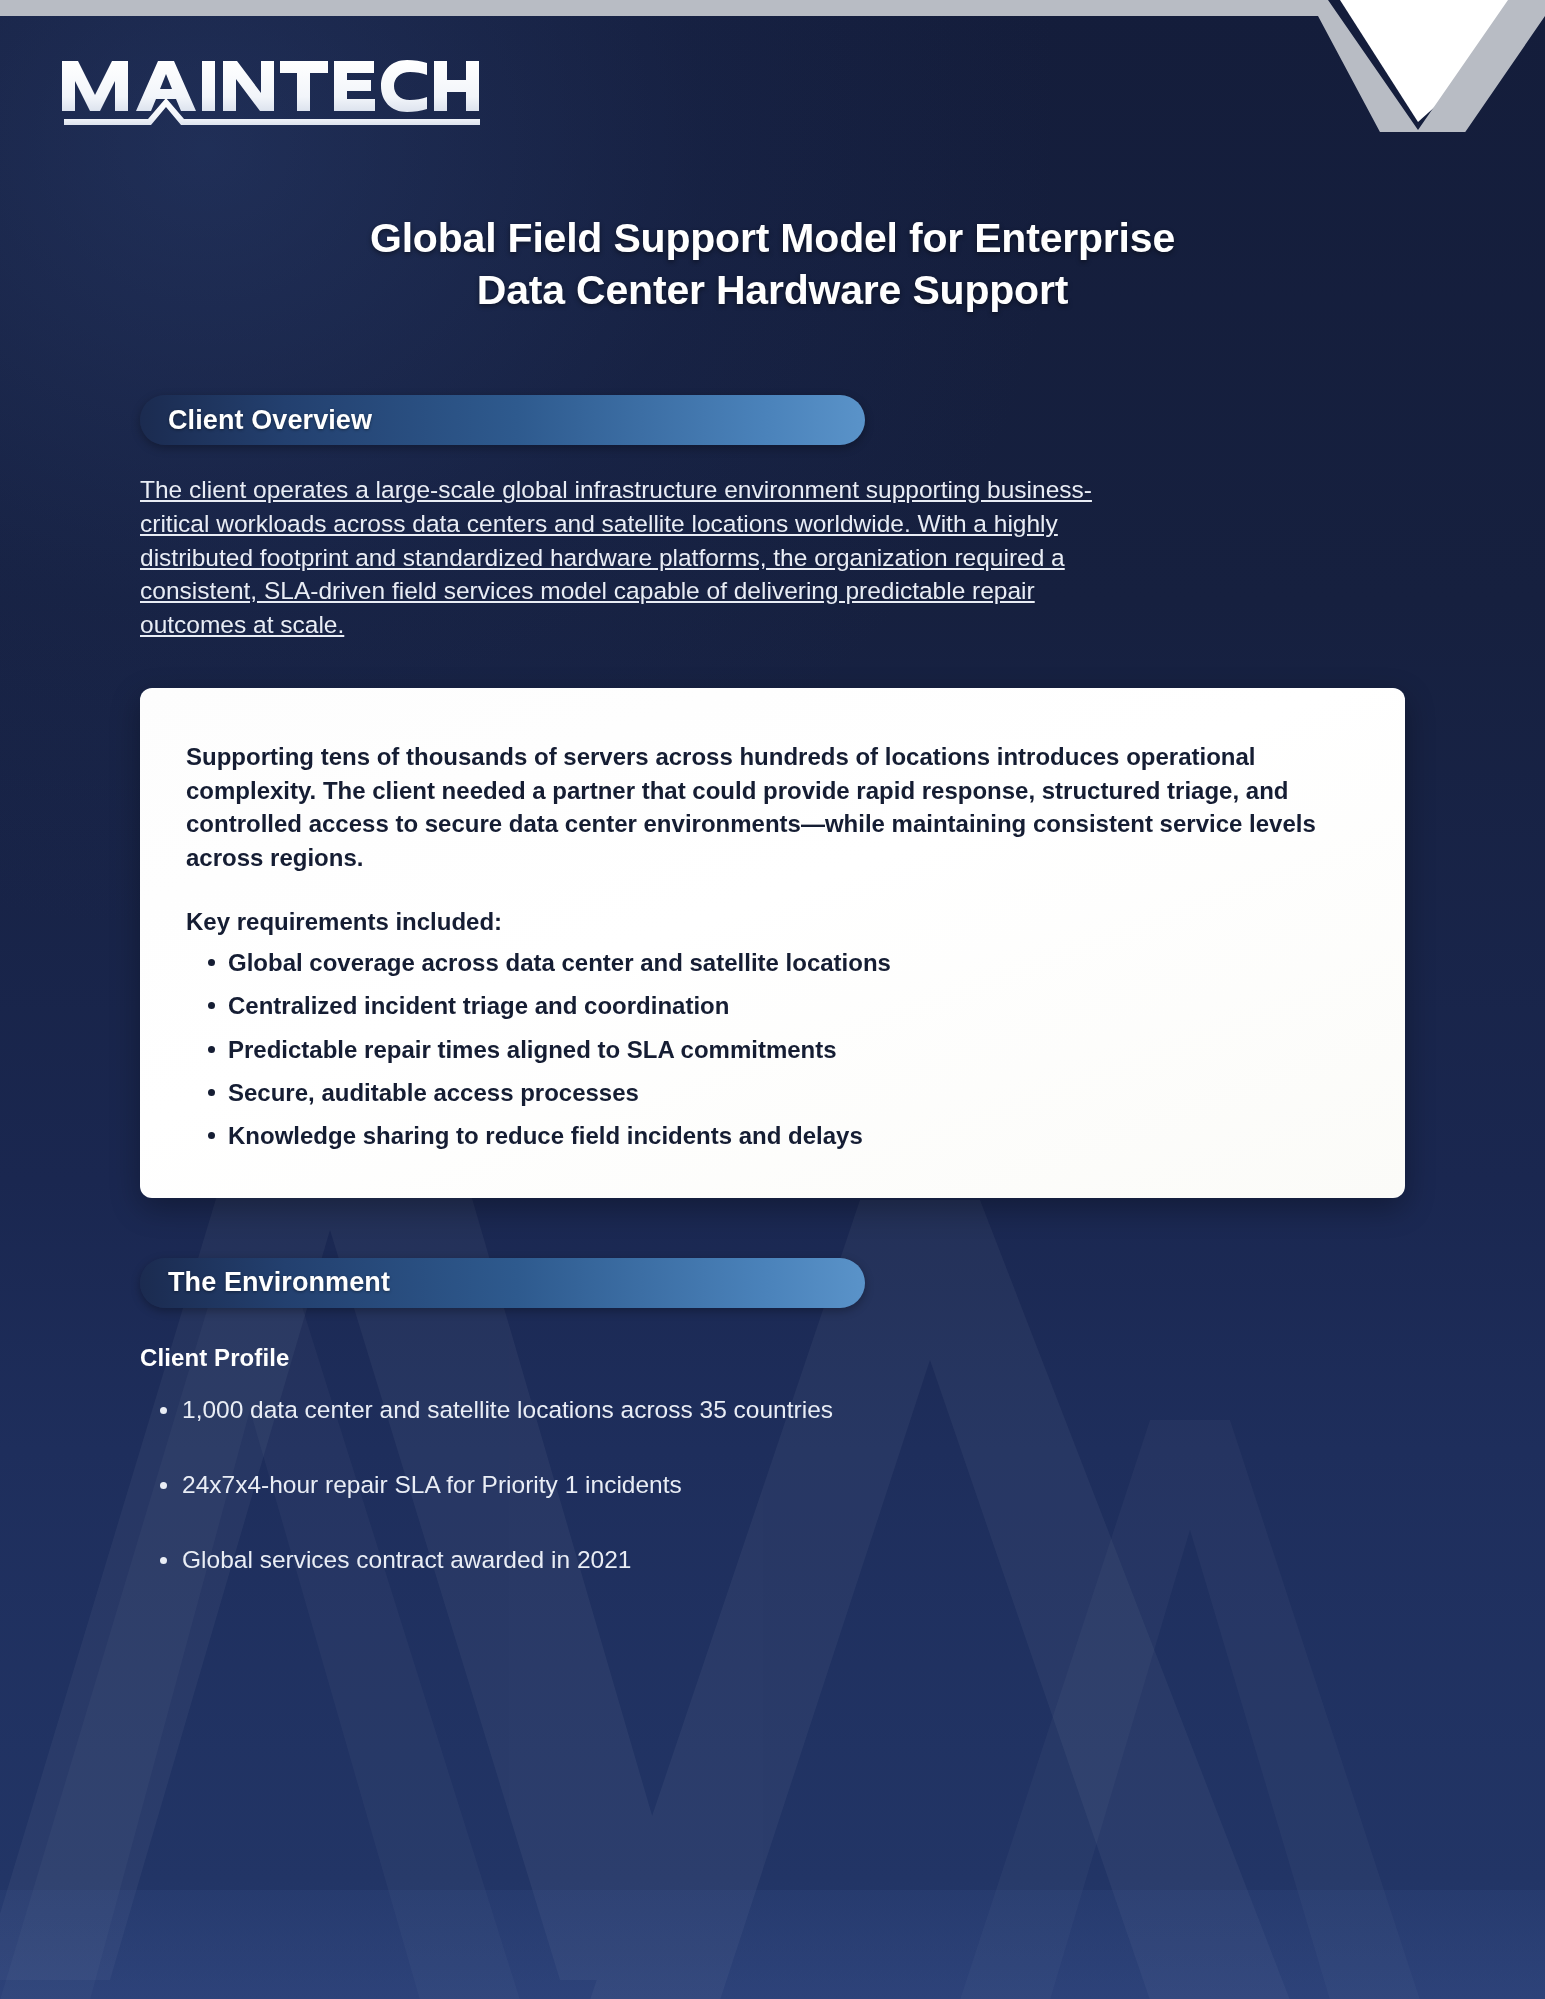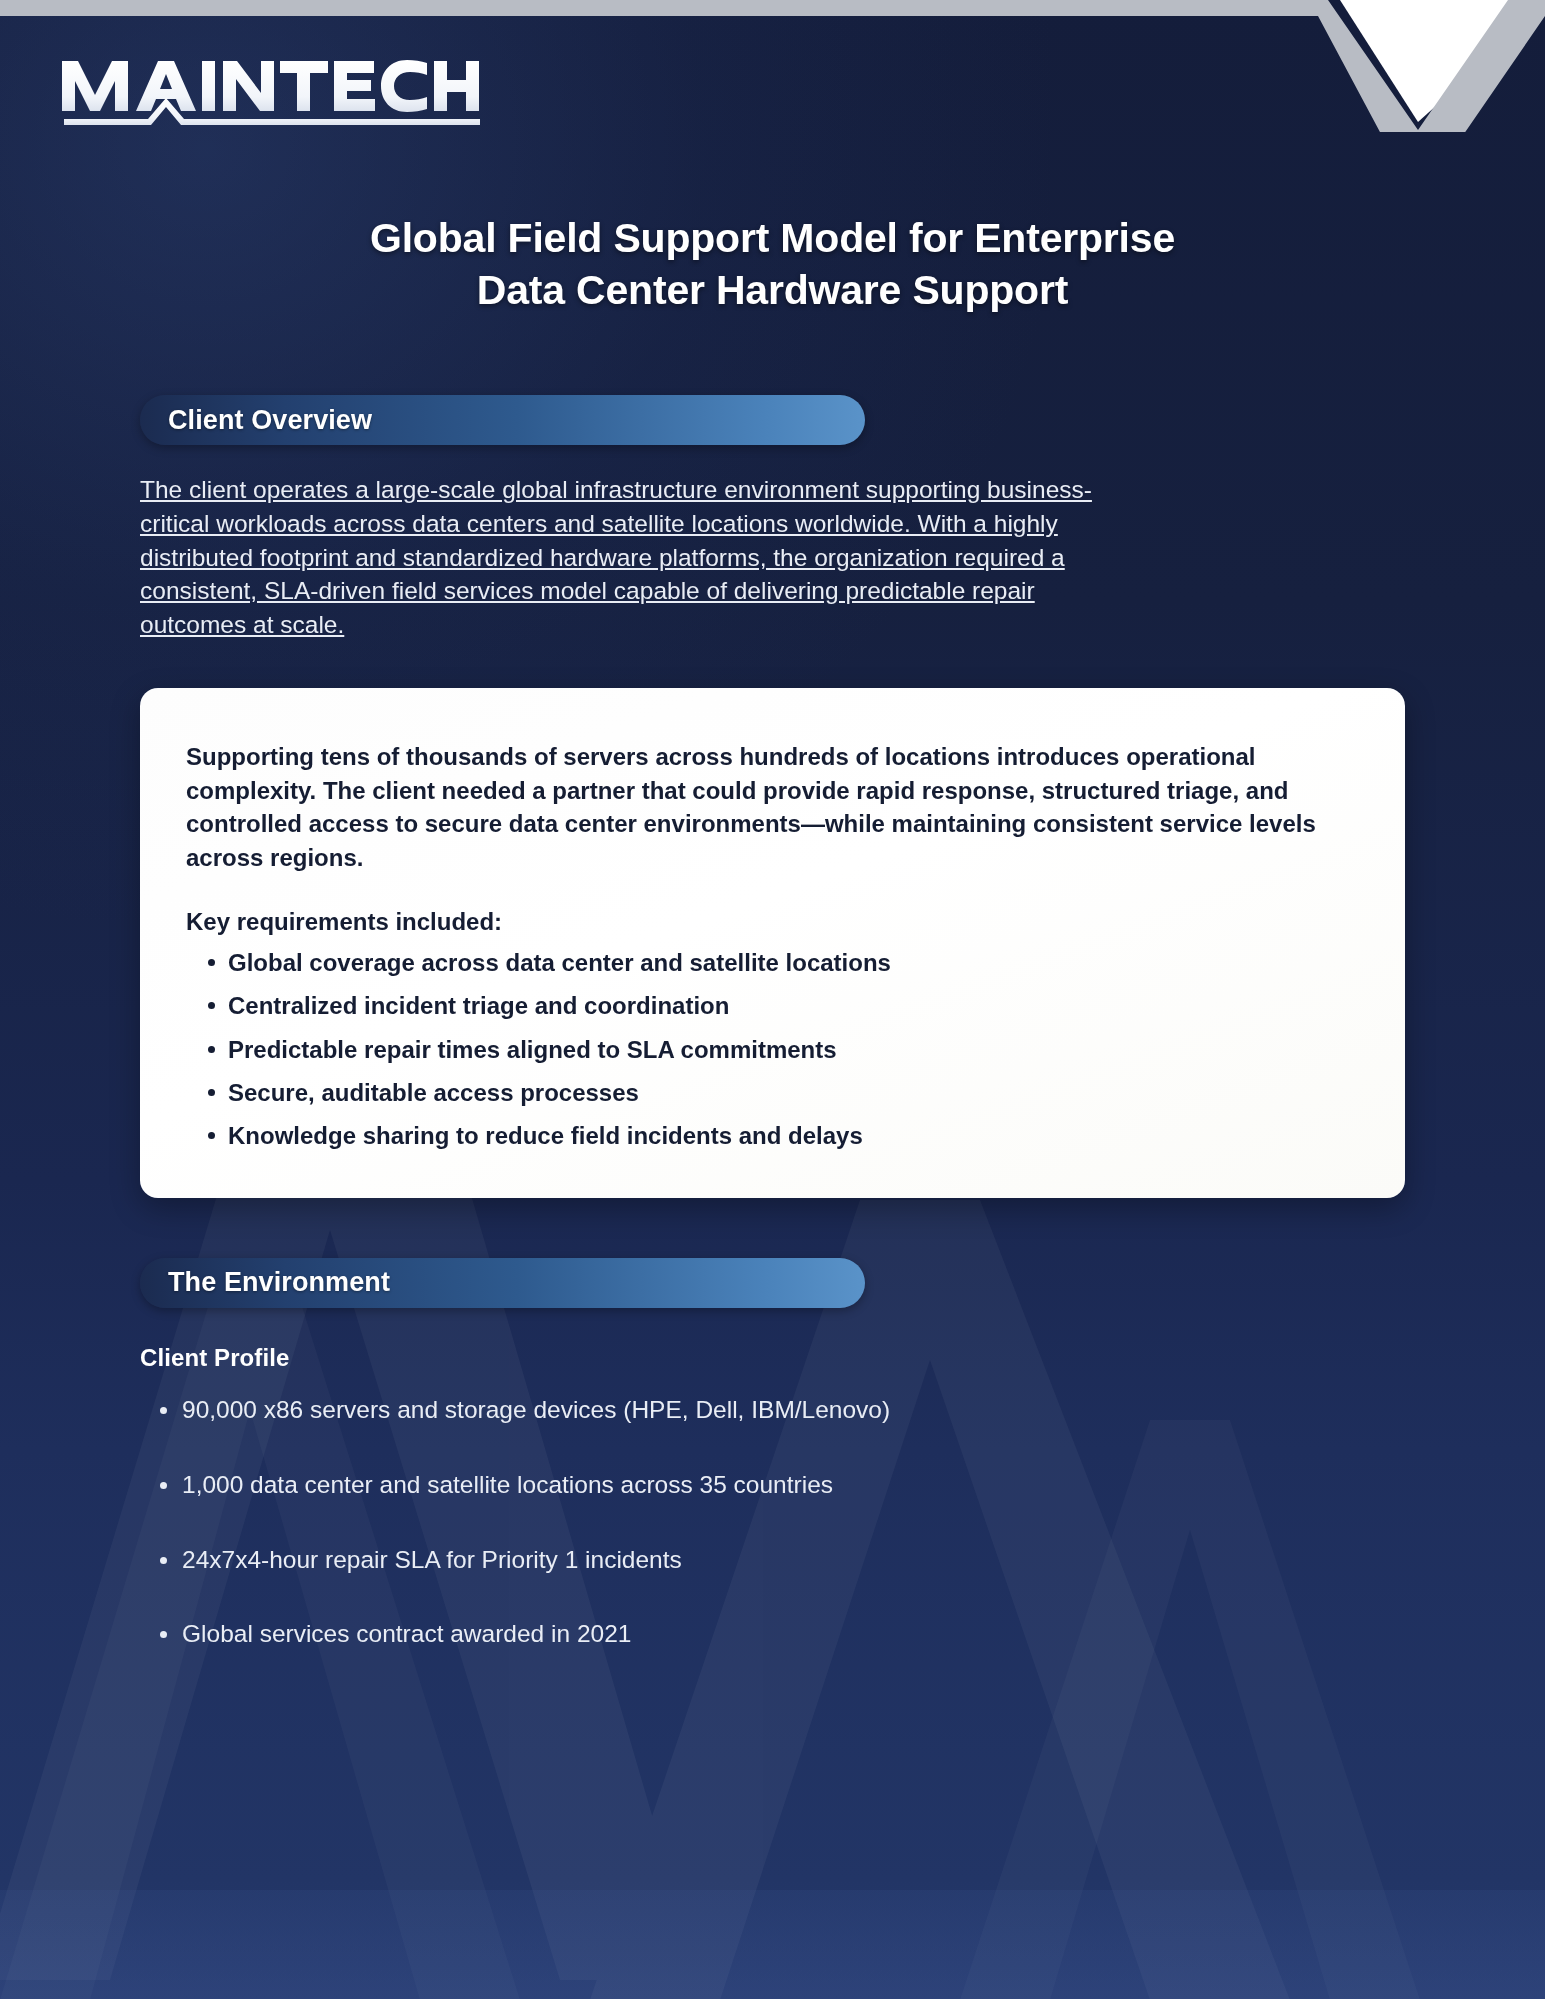--- a/index.html
+++ b/index.html
@@ -148,21 +148,21 @@
     font-weight: 400;
     max-width: 1000px;
     text-decoration: underline;
   }
 
   
   .card {
     margin-top: 46px;
     width: 1265px;
     background: linear-gradient(160deg, #fdfdfd 0%, #ffffff 45%, #fbfbf8 100%);
-    border-radius: 18px;
+    border-radius: 12px;
     padding: 52px 46px 46px 46px;
     box-shadow: 0 10px 30px rgba(0,0,0,.30);
   }
   .card-lead {
     color: #151d33;
     font-size: 24px;
     font-weight: 700;
     line-height: 1.40;
   }
   .card-subhead {
@@ -321,21 +321,20 @@
     </div>
 
     <div class="env-block">
       <div class="pill">
         <span class="pill-label">The Environment</span>
       </div>
 
       <div class="sub-label">Client Profile</div>
 
       <ul class="env-list">
-        <li>90,000 x86 servers and storage devices (HPE, Dell, IBM/Lenovo)</li>
         <li>1,000 data center and satellite locations across 35 countries</li>
         <li>24x7x4-hour repair SLA for Priority 1 incidents</li>
         <li>Global services contract awarded in 2021</li>
       </ul>
     </div>
 
   </div>
 </div>
 
 </body></html>

